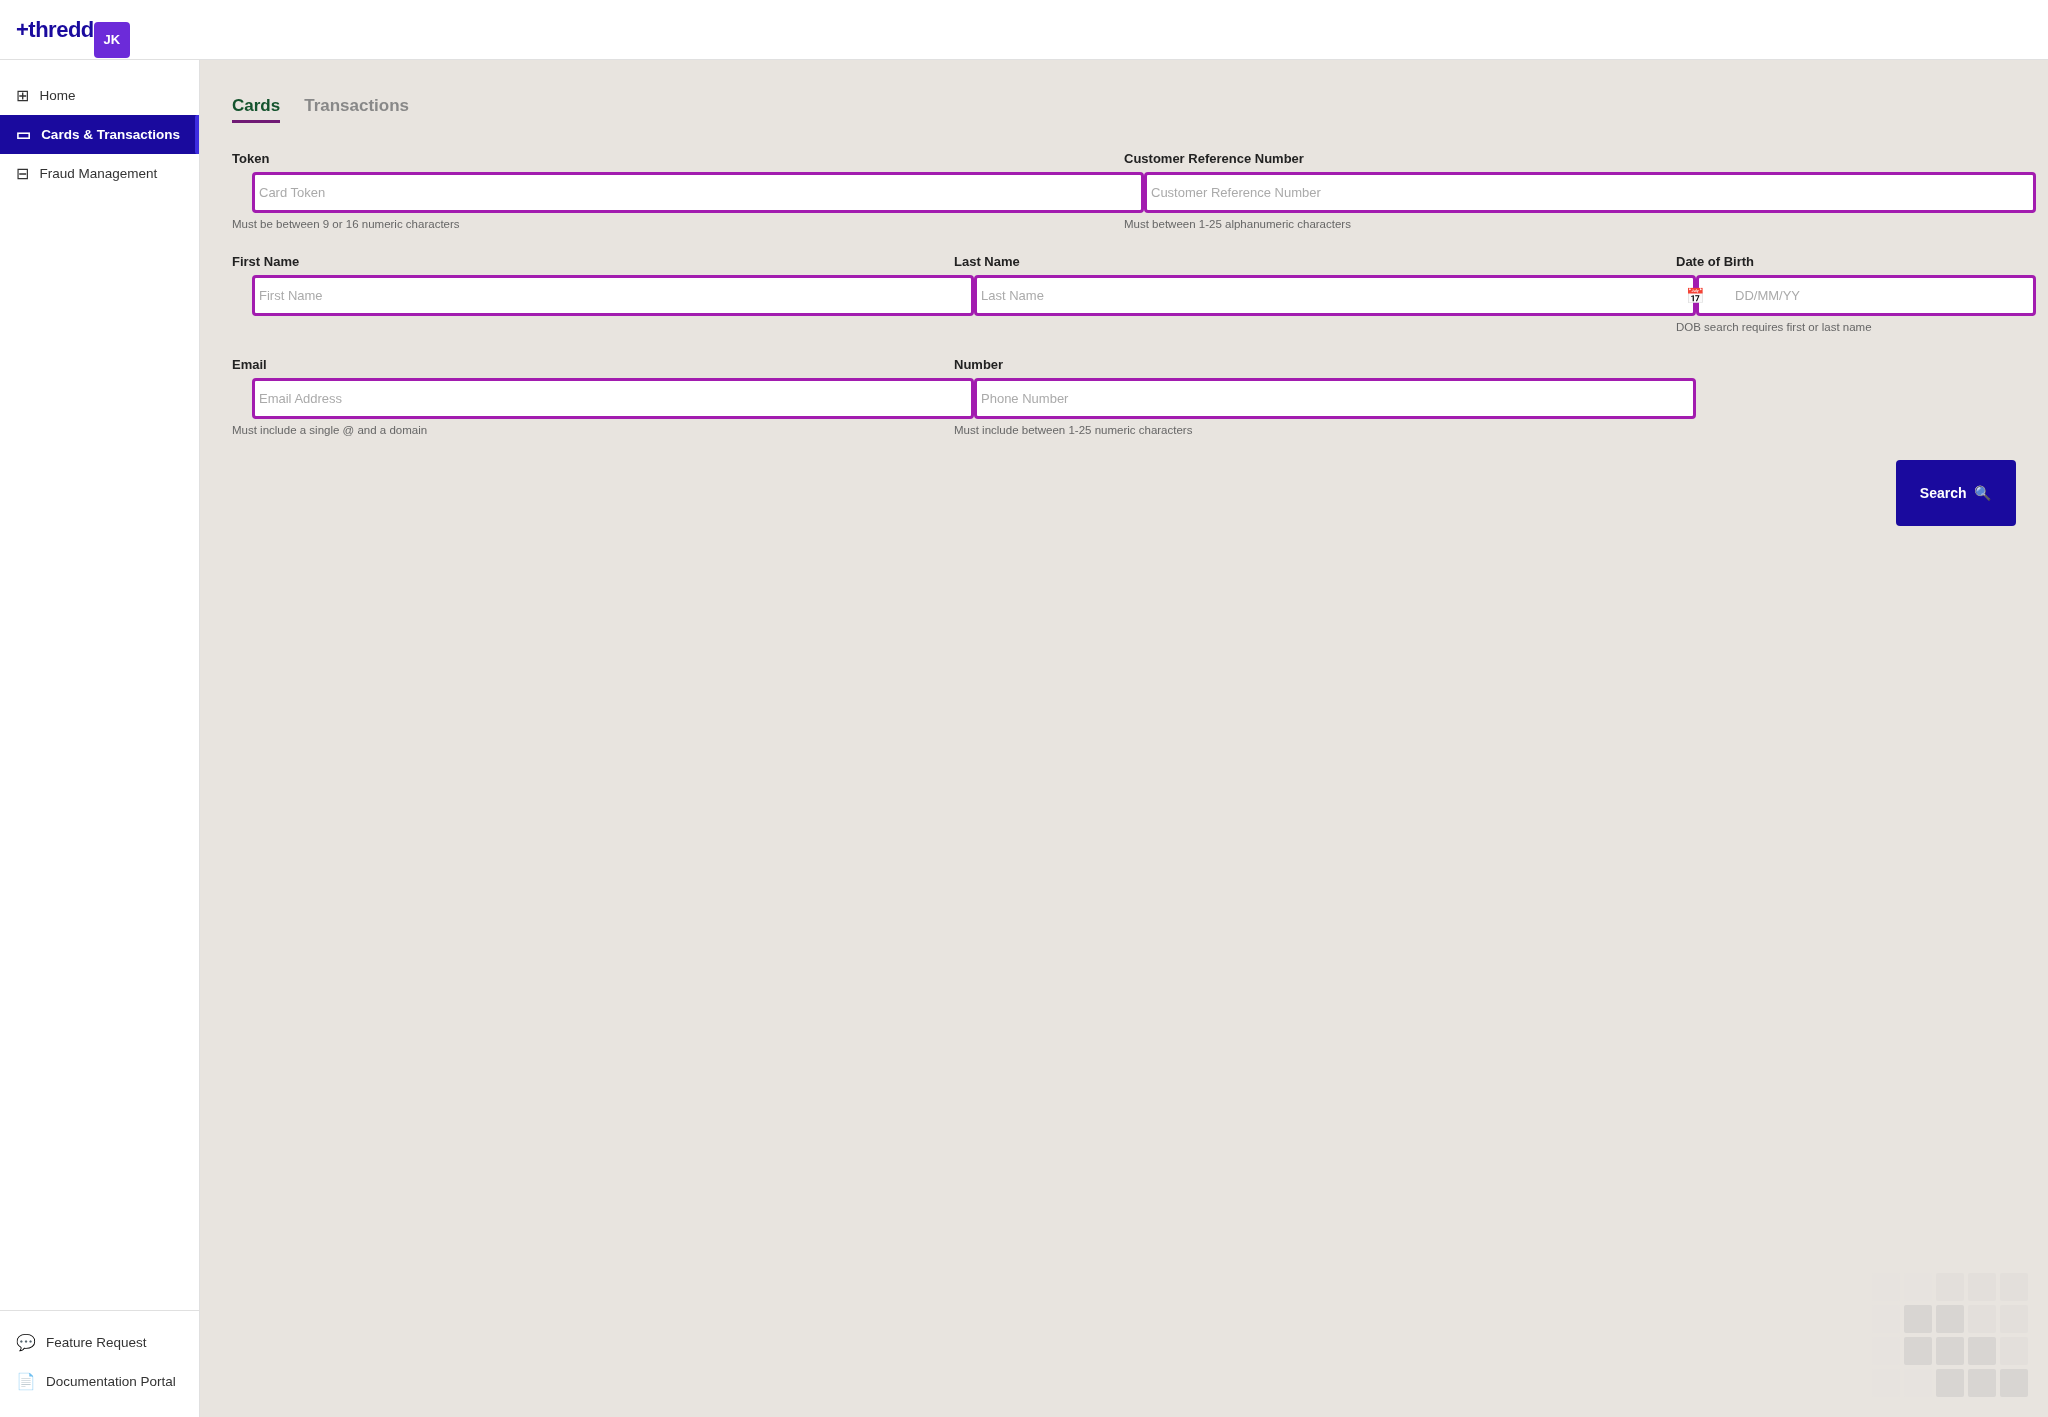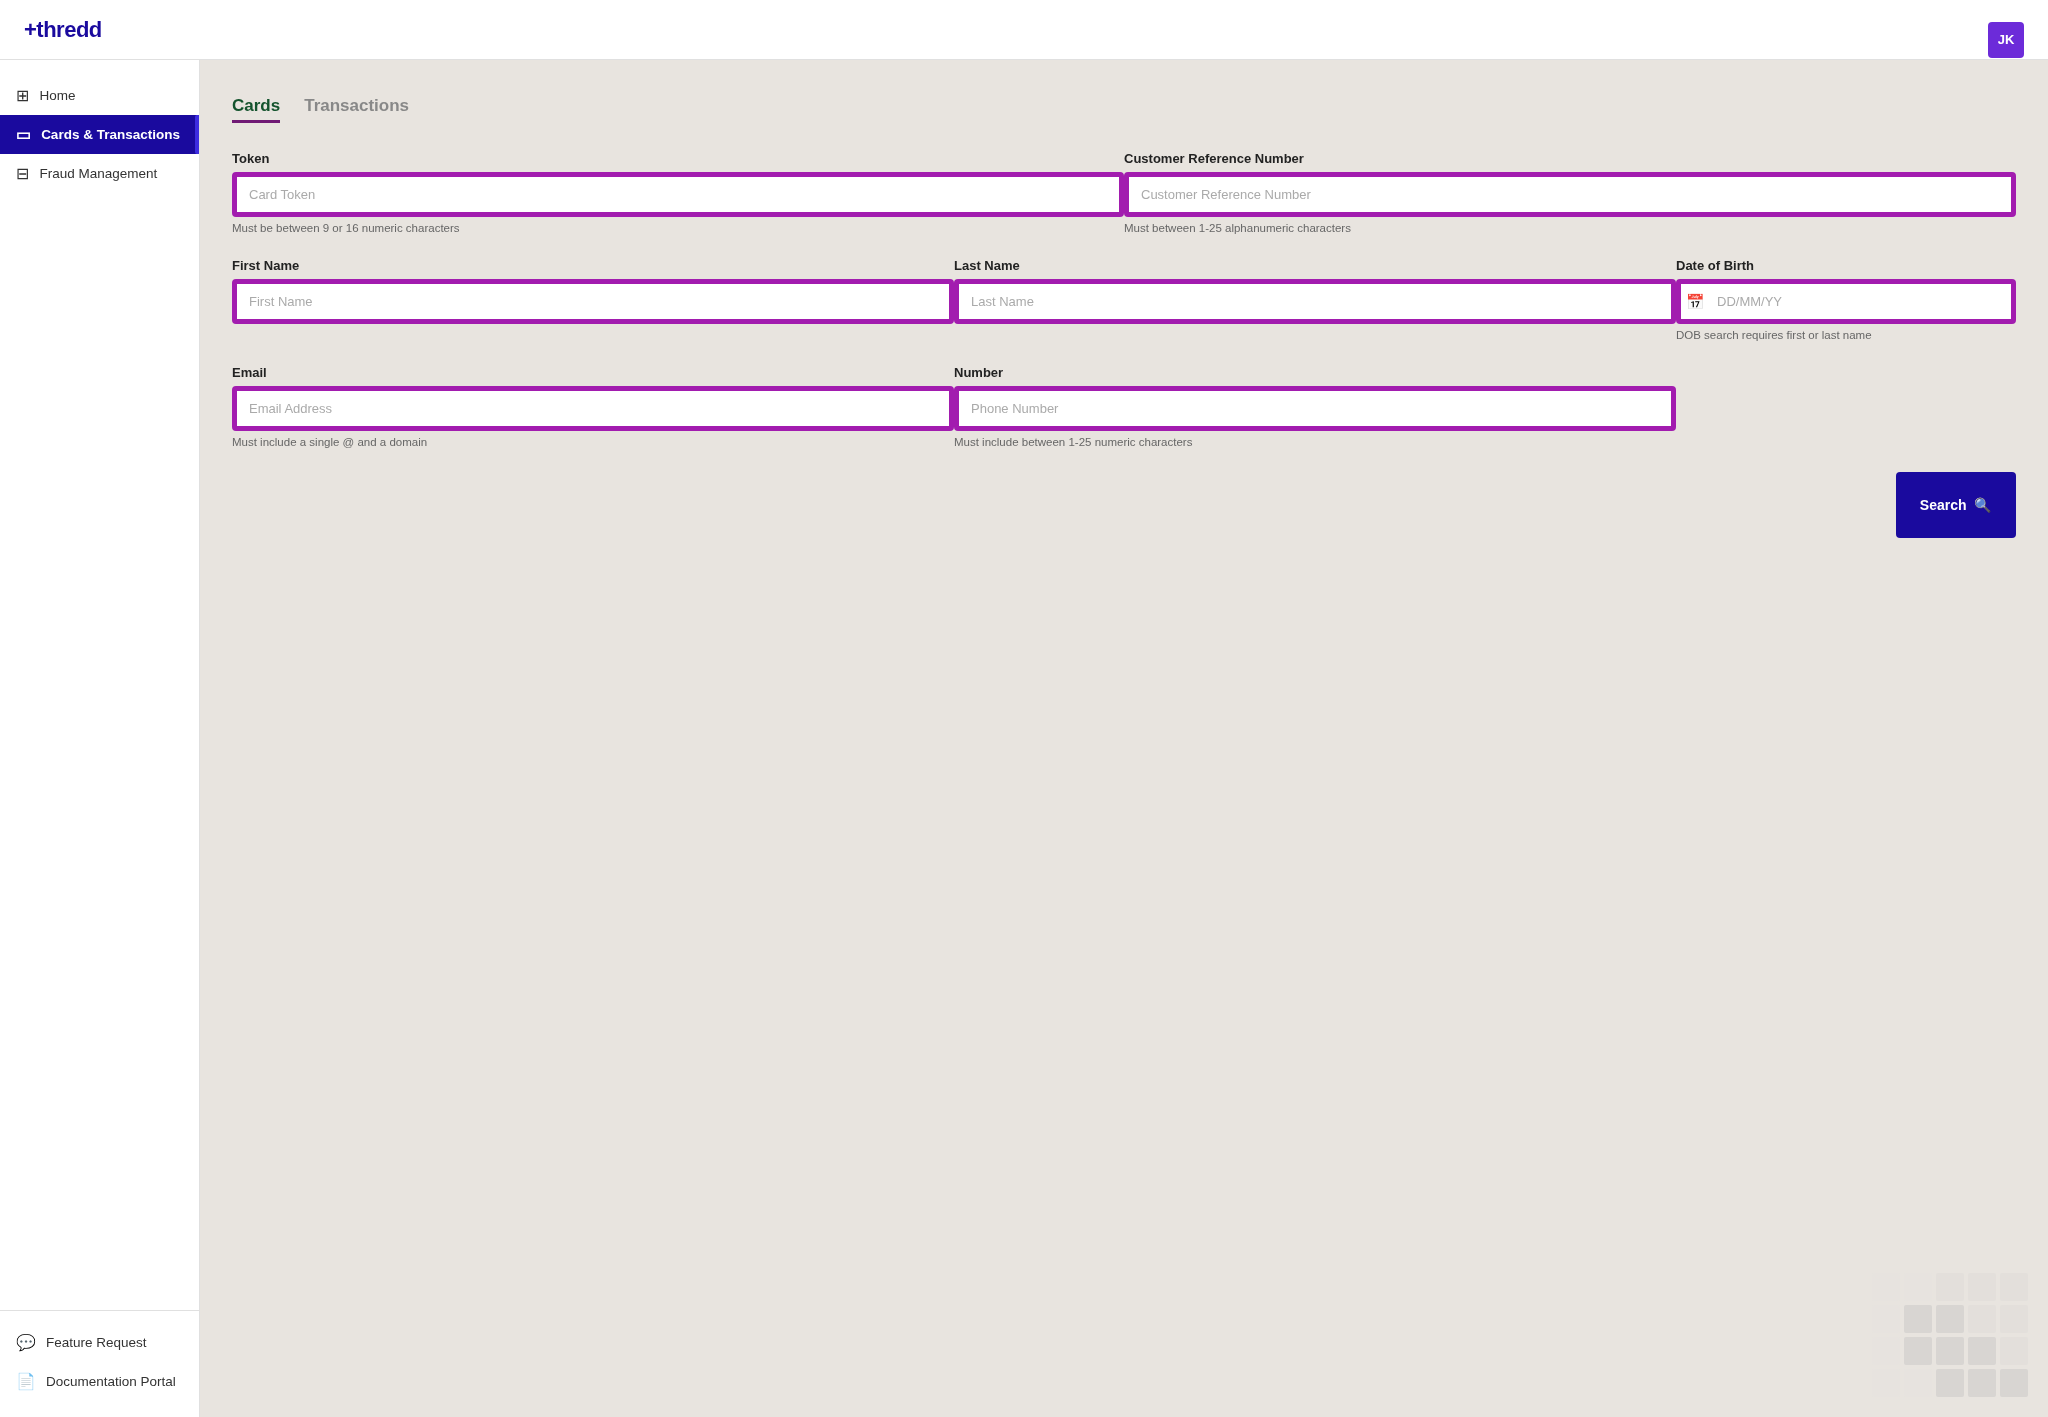--- a/index.html
+++ b/index.html
@@ -1,21 +1,21 @@
 <!DOCTYPE html>
 <html><head>
   <meta charset="utf-8">
   <style>
     * { box-sizing: border-box; margin: 0; padding: 0; }
     body { font-family: -apple-system, BlinkMacSystemFont, 'Segoe UI', sans-serif; background: #f5f5f5; display: flex; flex-direction: column; height: 100vh; }
 
     
     .header {
-      display: flex; align-items: center; justify-content: space-between;
-      background: #fff; padding: 0 24px; height: 60px;
+      display: flex; align-items: center; justify-content: flex-start;
+      background: #fff; padding: 0 16px; height: 60px;
       border-bottom: 1px solid #e0e0e0; position: fixed; top: 0; left: 0; right: 0; z-index: 100;
     }
     .logo {
       font-size: 22px; font-weight: 700; color: #1a0a9e; letter-spacing: -0.5px;
     }
     .avatar {
       width: 36px; height: 36px; background: #6c2bd9; border-radius: 4px;
       display: flex; align-items: center; justify-content: center;
       color: #fff; font-size: 13px; font-weight: 700; cursor: pointer; margin-top: 20px;
     }
@@ -59,23 +59,24 @@
 
     
     .form-section { background: transparent; }
     .form-row { display: flex; margin-bottom: 24px; }
     .form-group { display: flex; flex-direction: column; flex: 1; }
     .form-group.narrow { flex: 0 0 340px; }
     .form-label {
       font-size: 13px; font-weight: 700; color: #222; margin-bottom: 6px;
     }
     .form-input {
-      border: 5px solid #a21caf; border-radius: 4px; padding: 10px 12px;
+      border: 3px solid #a21caf; border-radius: 4px; padding: 10px 4px;
       font-size: 13px; color: #333; background: #fff; outline: none;
       width: 100%;
+      margin-left: 20px;
     }
     .form-input::placeholder { color: #aaa; }
     .form-hint { font-size: 11.5px; color: #666; margin-top: 5px; }
 
     
     .date-input-wrap { position: relative; }
     .date-input-wrap input { padding-left: 36px; }
     .date-icon {
       position: absolute; left: 10px; top: 50%; transform: translateY(-50%);
       color: #aaa; font-size: 15px; pointer-events: none;

